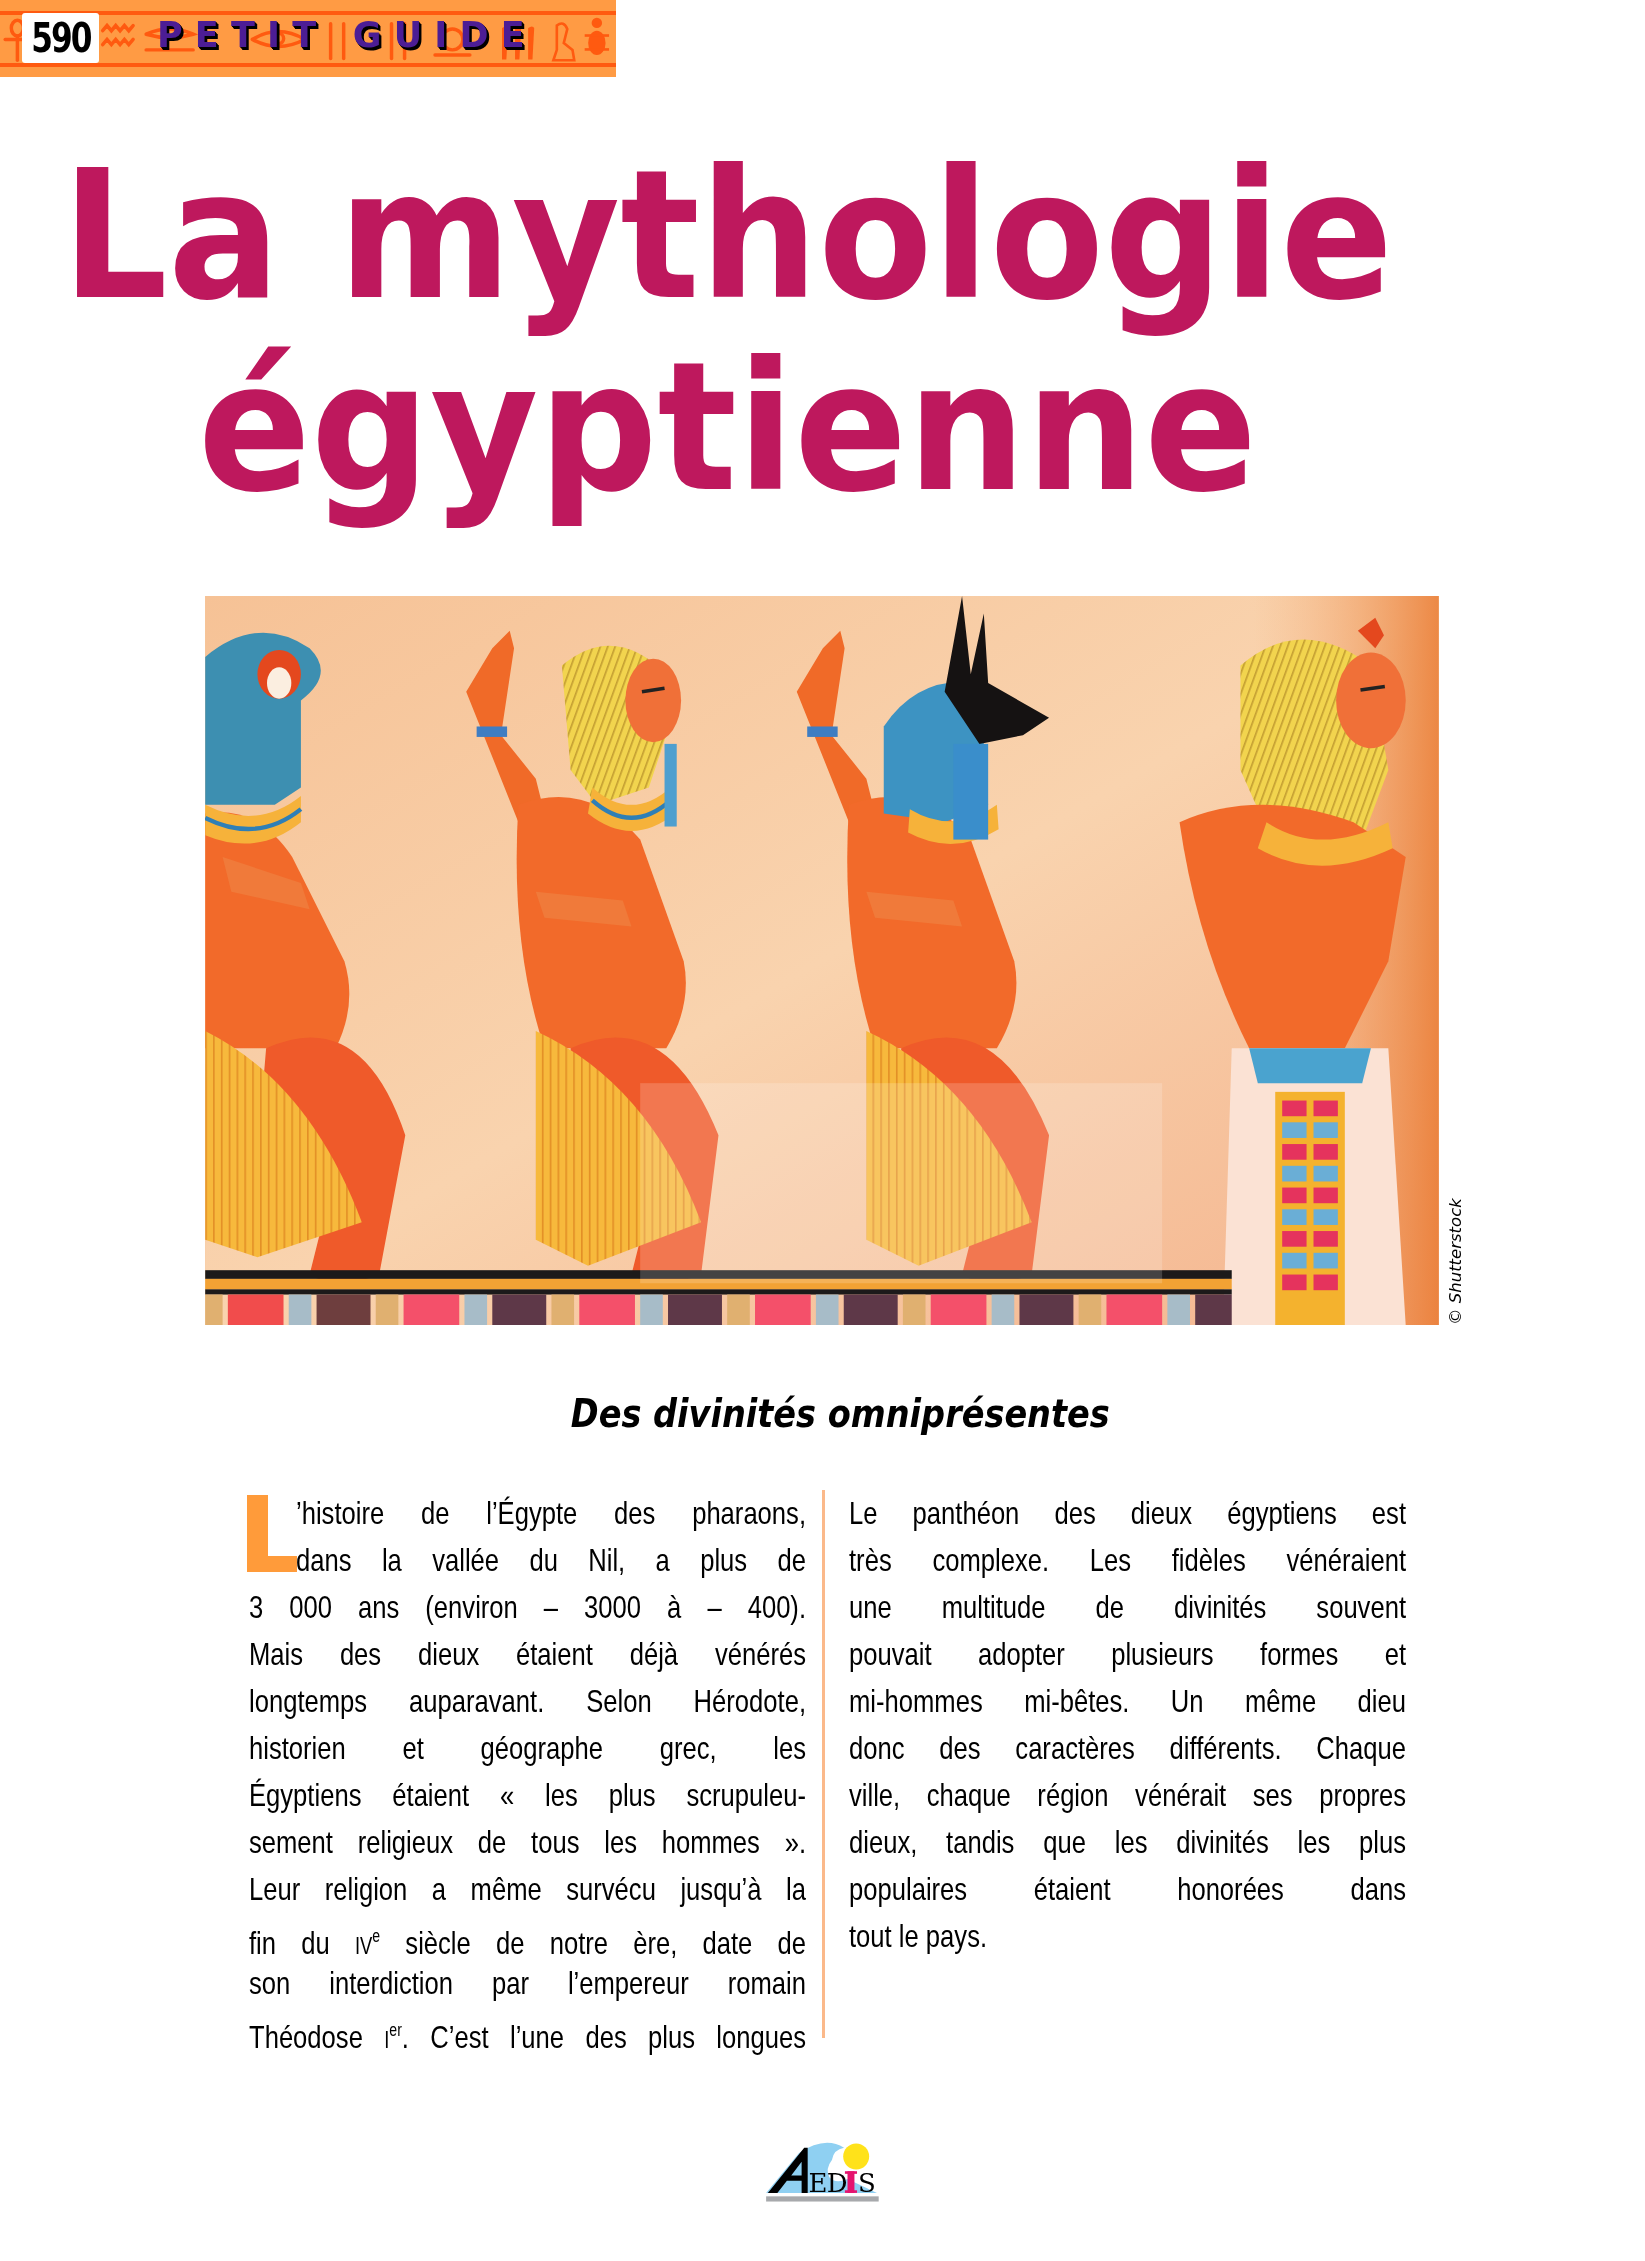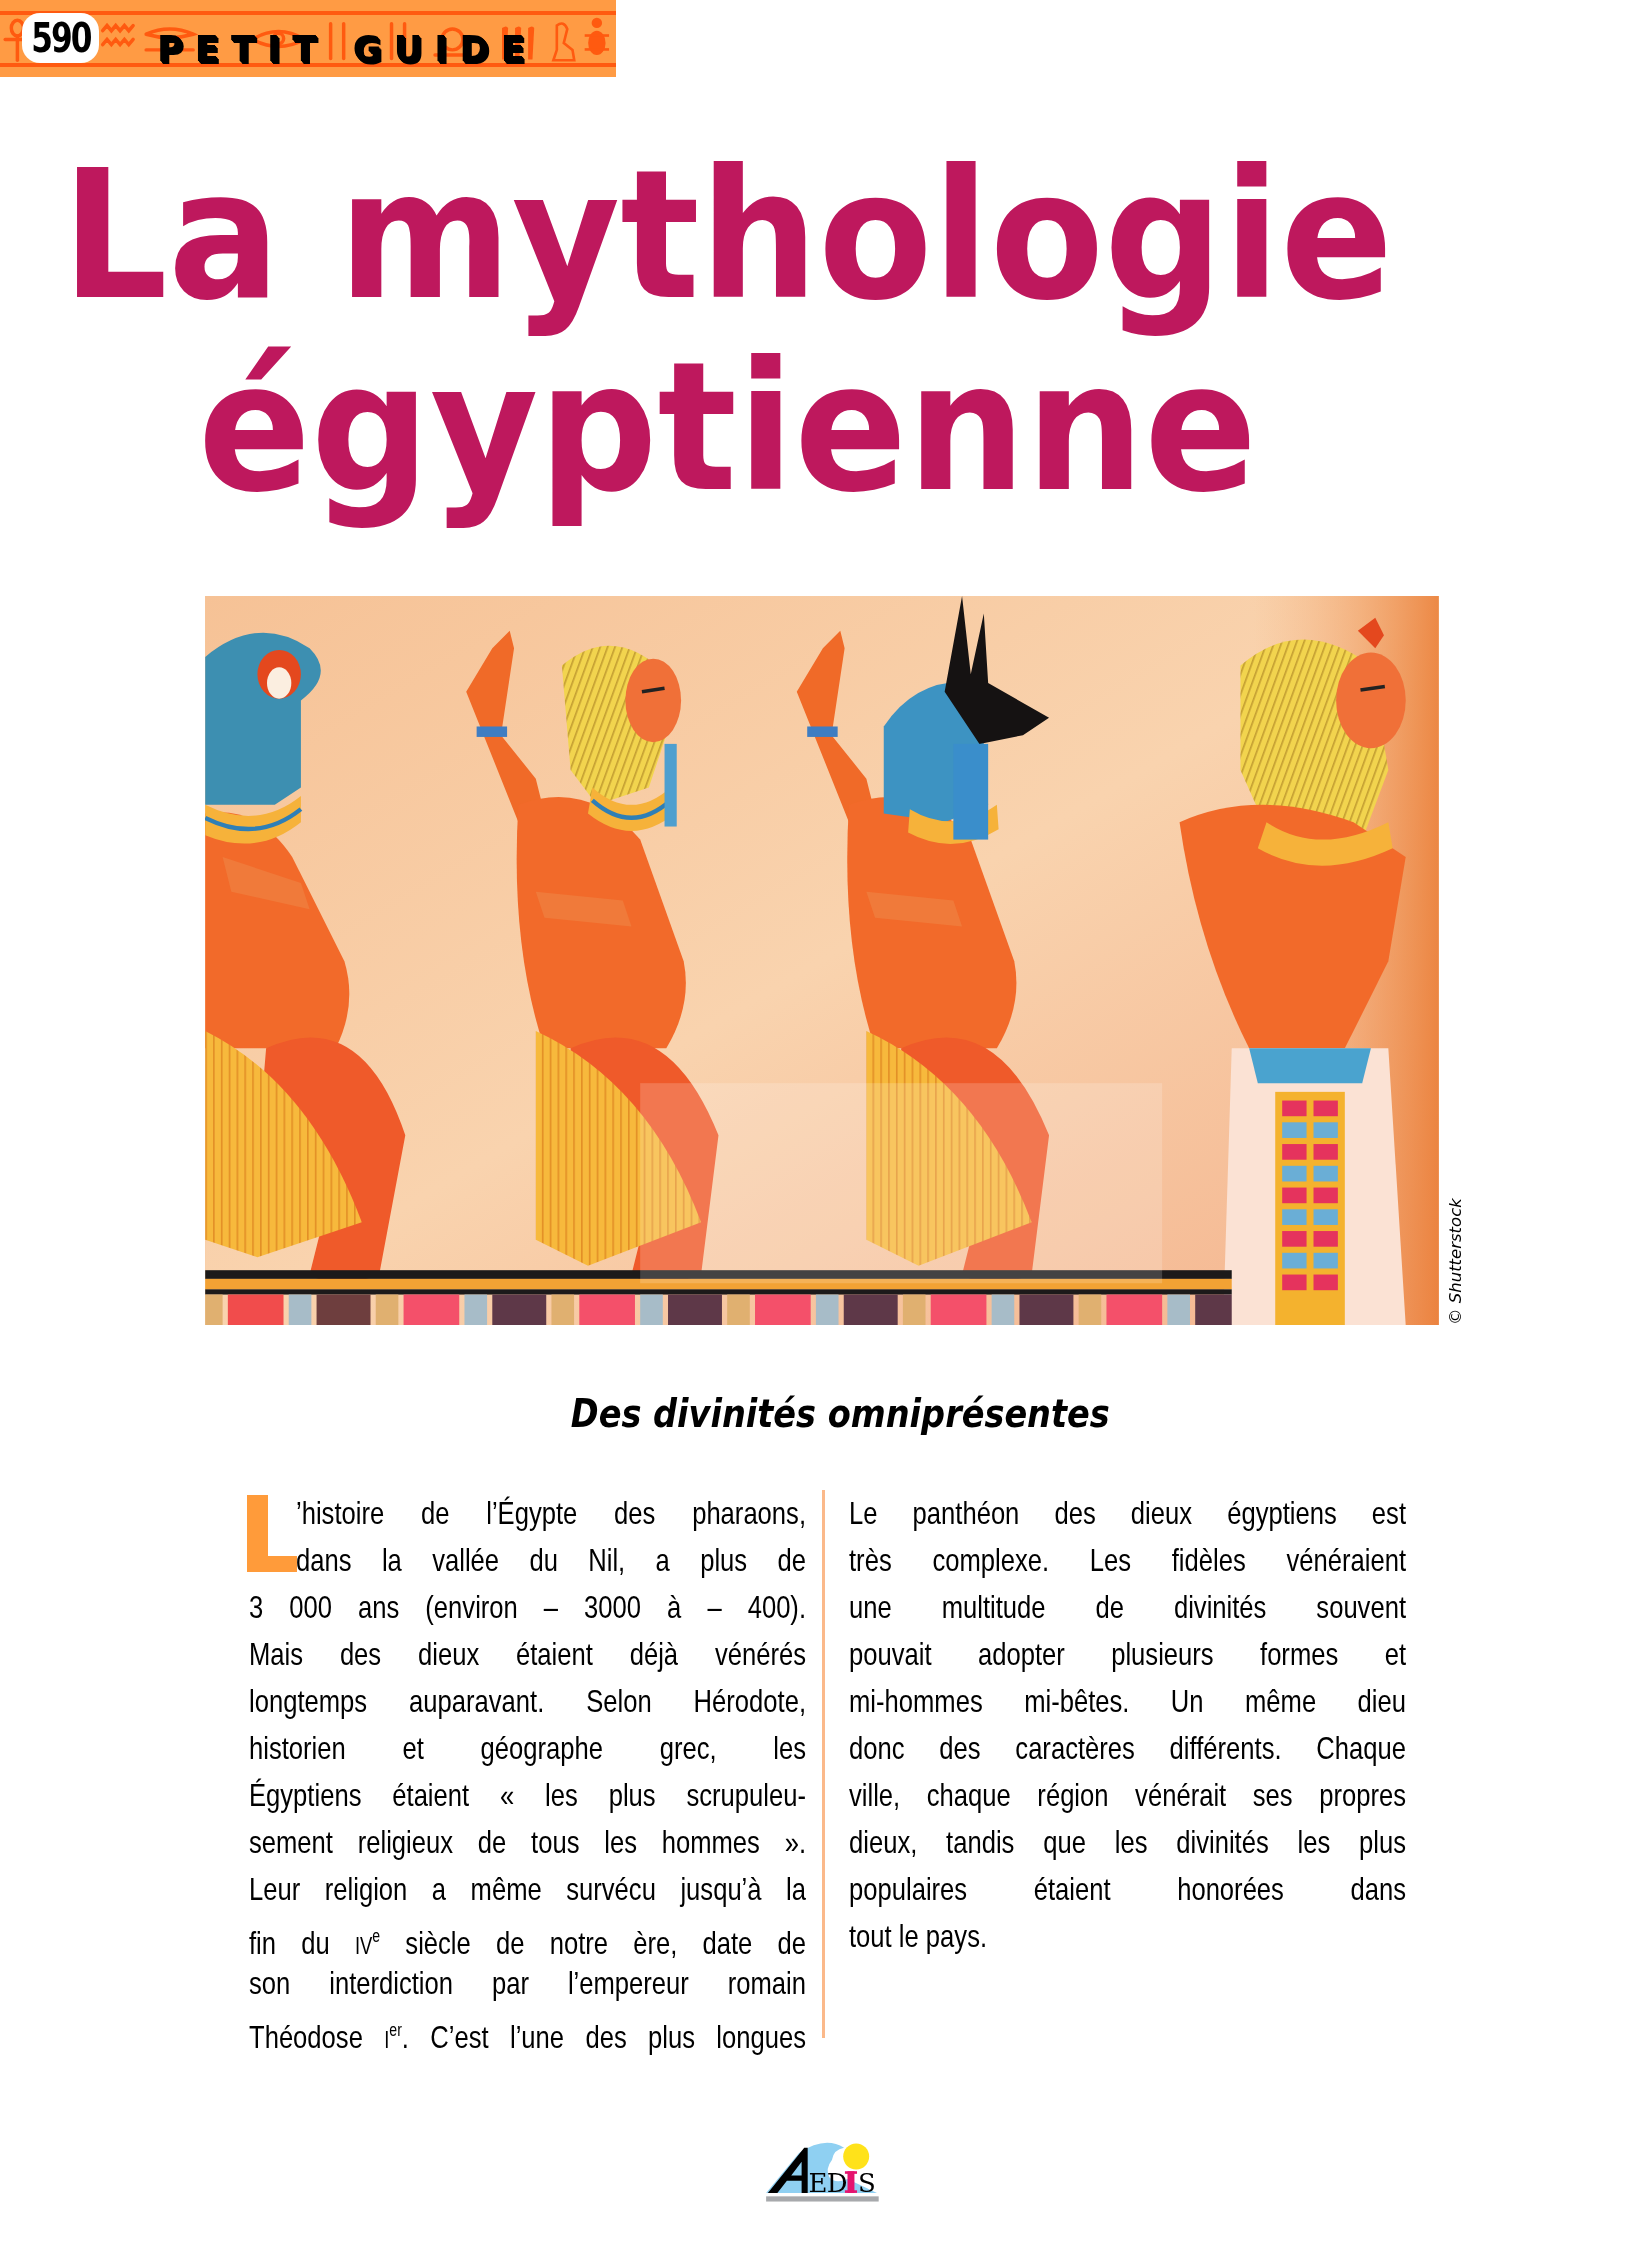--- a/index.html
+++ b/index.html
@@ -4,23 +4,23 @@
 <style>
   html, body { margin: 0; padding: 0; background: #ffffff; }
   body { width: 1645px; height: 2261px; position: relative; overflow: hidden; font-family: "Liberation Sans", "DejaVu Sans", sans-serif; color: #000; }
 
   
   .band { position: absolute; left: 0; top: 0; width: 616px; height: 77px; background: #ff9b44; }
   .band .rule { position: absolute; left: 0; width: 616px; height: 3.5px; background: #ff5a10; }
   .band .rule.top { top: 11.3px; }
   .band .rule.bot { top: 63px; }
   .band .glyphs { position: absolute; left: 0; top: 15px; width: 616px; height: 48px; }
-  .badge { position: absolute; left: 22px; top: 13px; width: 77px; height: 50px; background: #fff; border-radius: 18px; display: flex; align-items: center; justify-content: center; }
+  .badge { position: absolute; left: 22px; top: 13px; width: 77px; height: 50px; background: #fff; border-radius: 3px; display: flex; align-items: center; justify-content: center; }
   .badge span { font-family: "DejaVu Sans", sans-serif; font-weight: bold; font-size: 40px; letter-spacing: -2.6px; transform: scaleX(0.78); display: inline-block; color: #000; }
-  .series { position: absolute; left: 157px; top: 26px; height: 45px; display: flex; align-items: center; font-family: "DejaVu Sans", sans-serif; font-weight: bold; font-size: 35px; letter-spacing: 12.2px; color: #000000; text-shadow: 2.6px 2.6px 0 #000, 1.7px 1.7px 0 #000, 0.9px 0.9px 0 #000; }
+  .series { position: absolute; left: 157px; top: 12px; height: 45px; display: flex; align-items: center; font-family: "DejaVu Sans", sans-serif; font-weight: bold; font-size: 35px; letter-spacing: 12.2px; color: #4c1d95; text-shadow: 2.6px 2.6px 0 #000, 1.7px 1.7px 0 #000, 0.9px 0.9px 0 #000; }
 
   
   .title { position: absolute; left: 0; width: 1455px; text-align: center; font-family: "DejaVu Sans", sans-serif; font-weight: bold; font-size: 179px; line-height: 192px; color: #be185d; }
   .title .line { display: block; transform: scaleX(0.93); transform-origin: center; white-space: nowrap; }
   .title { top: 139px; }
 
   
   .hero { position: absolute; left: 205px; top: 596px; width: 1234px; height: 729px; overflow: hidden; background: linear-gradient(180deg, #f8c99a 0%, #f7cda6 40%, #f6c49d 100%); }
   .hero svg { display: block; }
   .credit { position: absolute; left: 1446px; top: 1325px; transform-origin: 0 0; transform: rotate(-90deg); font-family: "DejaVu Sans", sans-serif; font-style: italic; font-size: 16.5px; white-space: nowrap; color: #000; }

